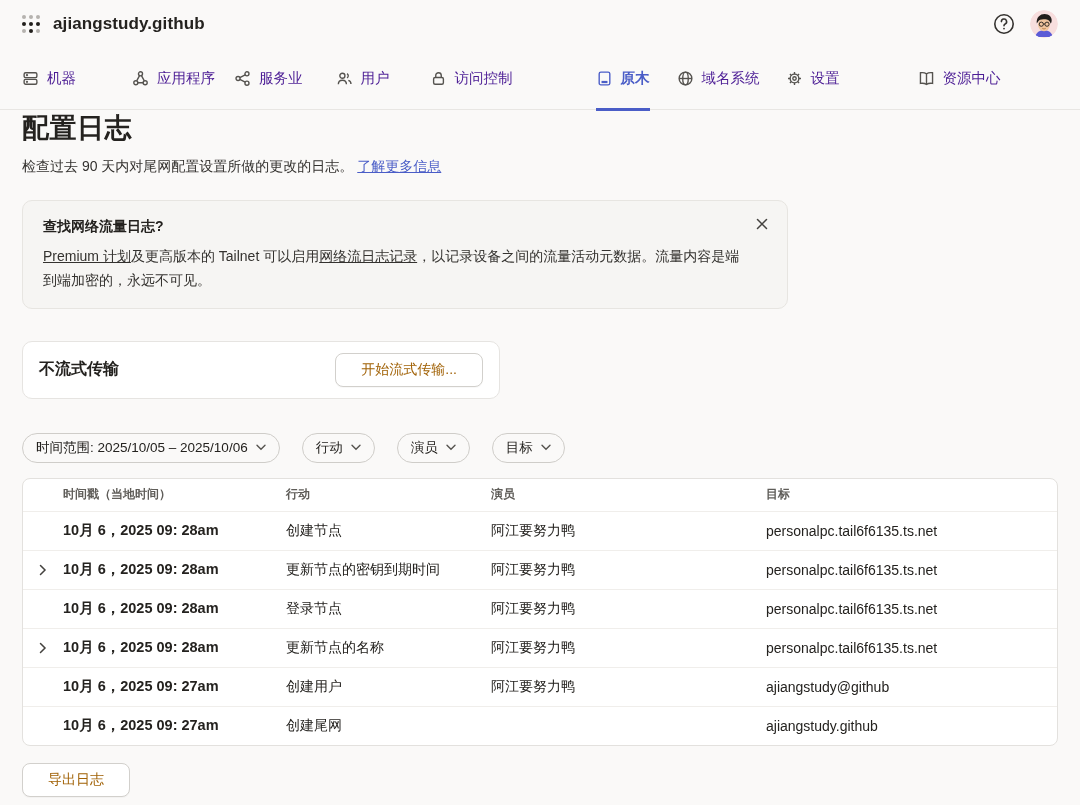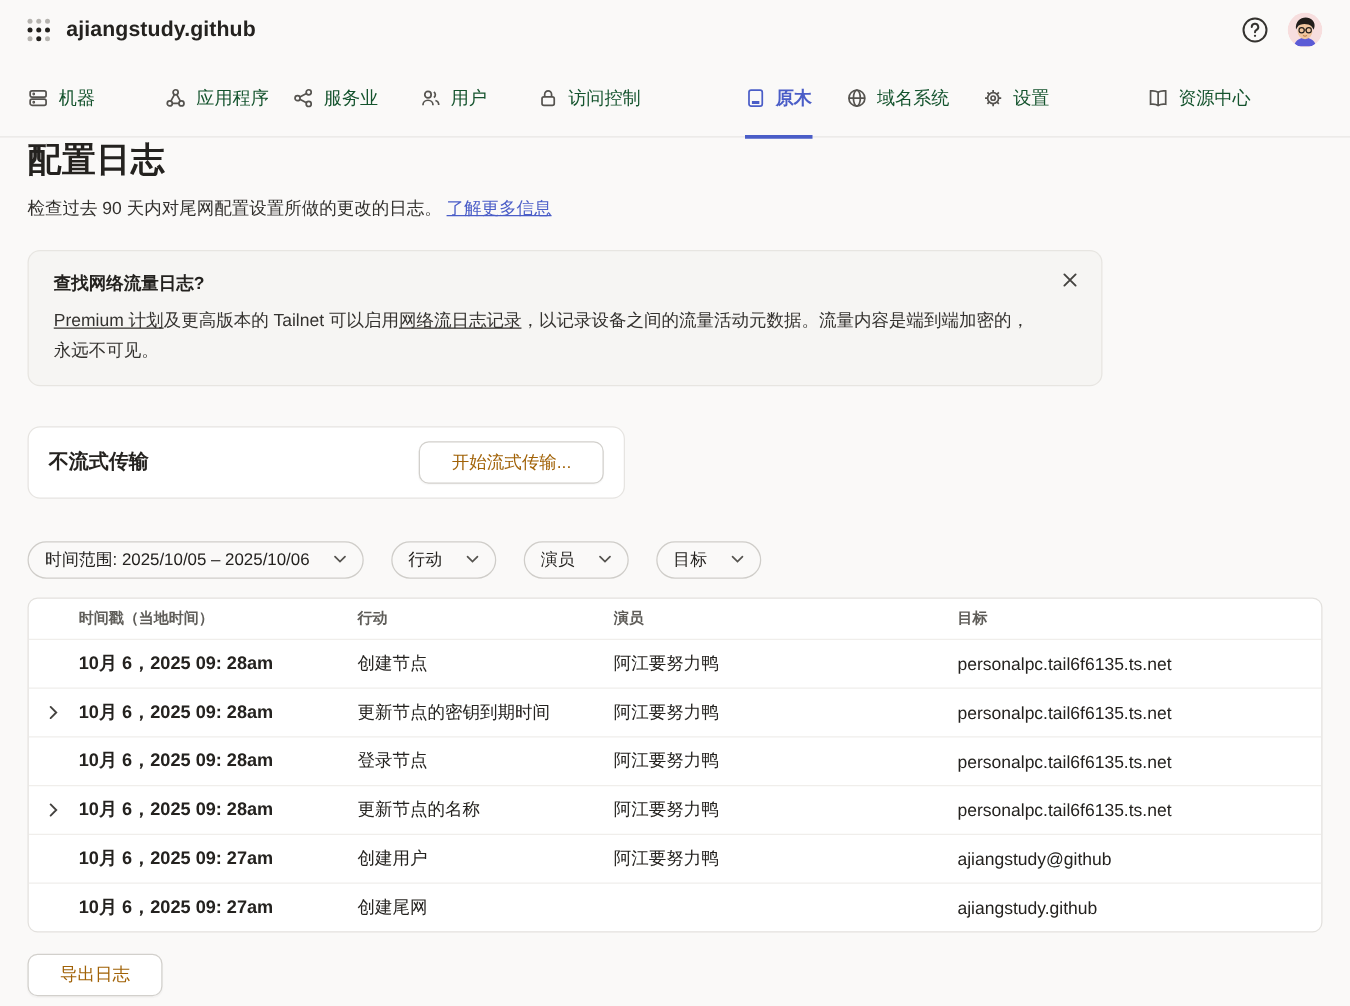--- a/index.html
+++ b/index.html
@@ -17,59 +17,59 @@
   .dots { display:grid; grid-template-columns:repeat(3,5px); grid-template-rows:repeat(3,5px); gap:2px; }
   .dots i { width:4px; height:4px; border-radius:50%; background:#b5b3af; }
   .dots i.d { background:#211f1c; }
   .brand-title { font-size:17px; font-weight:bold; letter-spacing:.1px; }
   .header-right { margin-left:auto; display:flex; align-items:center; gap:14px; }
   .help-btn { width:24px; height:24px; color:#34322f; cursor:pointer; background:none; border:none; }
   .avatar { width:28px; height:28px; border-radius:50%; overflow:hidden; cursor:pointer; }
 
   
   .nav { height:62px; display:flex; align-items:center; padding:0 22px; border-bottom:1px solid #e8e6e3; }
-  .nav-item { display:flex; align-items:center; gap:8px; font-size:14.5px; color:#14532d; cursor:pointer;
+  .nav-item { display:flex; align-items:center; gap:8px; font-size:14.5px; color:#4c1d95; cursor:pointer;
               position:relative; height:62px; }
   .nav-item .nav-ico { color:#55534f; }
   .nav-item.active { color:#4a5dc7; font-weight:bold; }
   .nav-item.active .nav-ico { color:#4a5dc7; }
   .nav-item.active::after { content:""; position:absolute; left:0; right:0; bottom:-1px; height:2.5px; background:#4a5dc7; }
   .nav-item:nth-child(2){ margin-left:56px; }
   .nav-item:nth-child(3){ margin-left:19px; }
   .nav-item:nth-child(4){ margin-left:33px; }
   .nav-item:nth-child(5){ margin-left:40px; }
   .nav-item:nth-child(6){ margin-left:83px; }
   .nav-item:nth-child(7){ margin-left:27px; }
   .nav-item:nth-child(8){ margin-left:26px; }
   .nav-item:nth-child(9){ margin-left:78px; }
 
   
   .main { padding:0 22px; }
   .page-title { font-size:27px; font-weight:bold; letter-spacing:.5px; }
   .page-desc { margin-top:12px; font-size:14px; color:#33312e; }
   .link { color:#4a5dc7; text-decoration:underline; cursor:pointer; }
 
-  .notice { position:relative; margin-top:24px; width:860px; background:#f6f5f3;
+  .notice { position:relative; margin-top:24px; width:766px; background:#f6f5f3;
             border:1px solid #e7e5e1; border-radius:10px; padding:17px 44px 15px 20px; }
   .notice-title { font-size:14px; font-weight:bold; }
   .notice-body { margin-top:9px; font-size:14px; line-height:1.7; color:#34322f; }
   .u-link { text-decoration:underline; cursor:pointer; color:#34322f; }
   .notice-close { position:absolute; top:14px; right:16px; background:none; border:none;
                   color:#44423f; cursor:pointer; padding:2px; }
 
   .stream-card { margin-top:32px; width:478px; height:58px; background:#fff;
                  border:1px solid #e6e4e1; border-radius:10px; display:flex;
                  align-items:center; justify-content:space-between; padding:0 16px; }
   .stream-status { font-size:16px; font-weight:bold; }
   .btn { background:#fff; border:1px solid #d2d0cc; border-radius:8px; padding:7px 25px;
          font-size:14px; color:#a16207; cursor:pointer; font-family:inherit;
          box-shadow:0 1px 1px rgba(0,0,0,.03); }
 
   .filters { margin-top:34px; display:flex; gap:22px; align-items:center; }
-  .pill { display:flex; align-items:center; gap:19px; height:30px; padding:0 13px;
+  .pill { display:flex; align-items:center; gap:8px; height:30px; padding:0 13px;
           border:1px solid #cfcdc9; border-radius:16px; background:transparent;
           font-size:13.5px; color:#24221f; cursor:pointer; font-family:inherit; }
   .pill .chev { color:#55534f; }
 
   
   .log-table { margin-top:15px; background:#fff; border:1px solid #e3e1de; border-radius:8px; overflow:hidden; }
   .thead, .trow { display:grid; grid-template-columns:40px 223px 205px 275px 1fr; align-items:center; }
   .thead { height:32px; font-size:12px; font-weight:bold; color:#5f5d59; }
   .trow { height:39px; border-top:1px solid #f0eeeb; font-size:14px; cursor:pointer; }
   .cell-ts { font-weight:bold; font-size:14.5px; }

